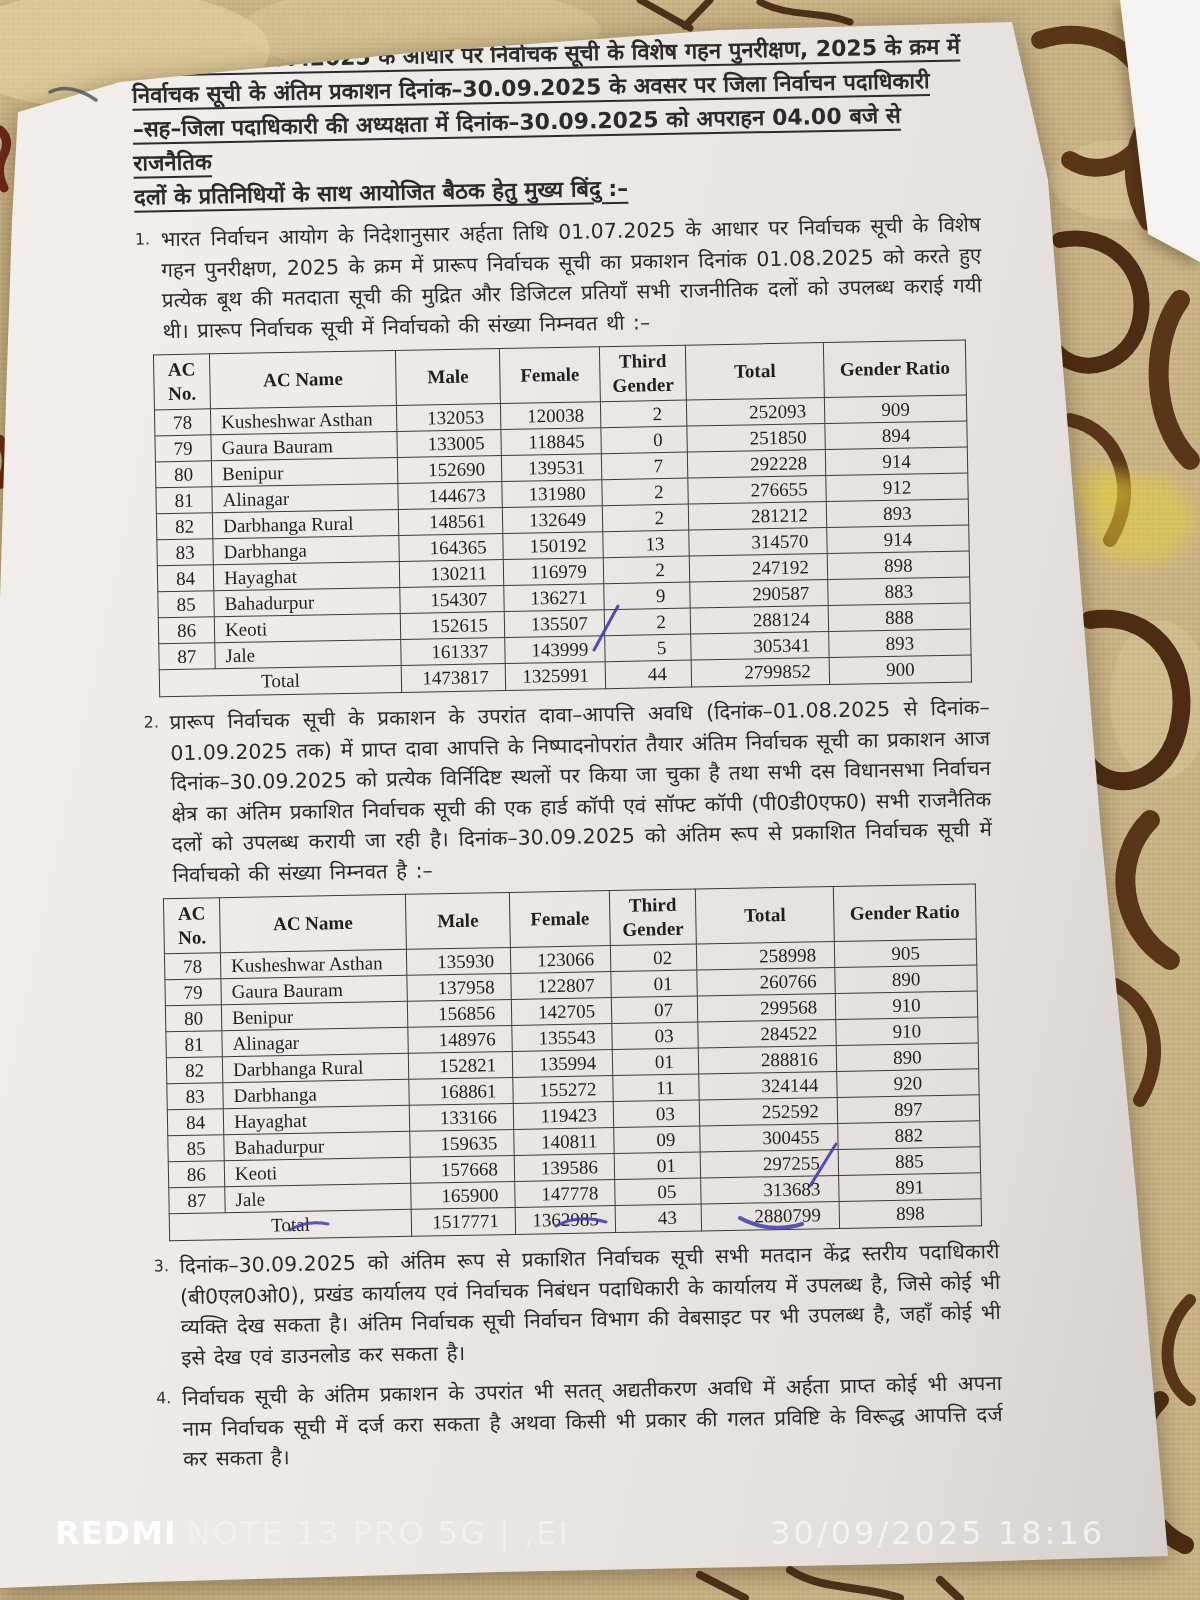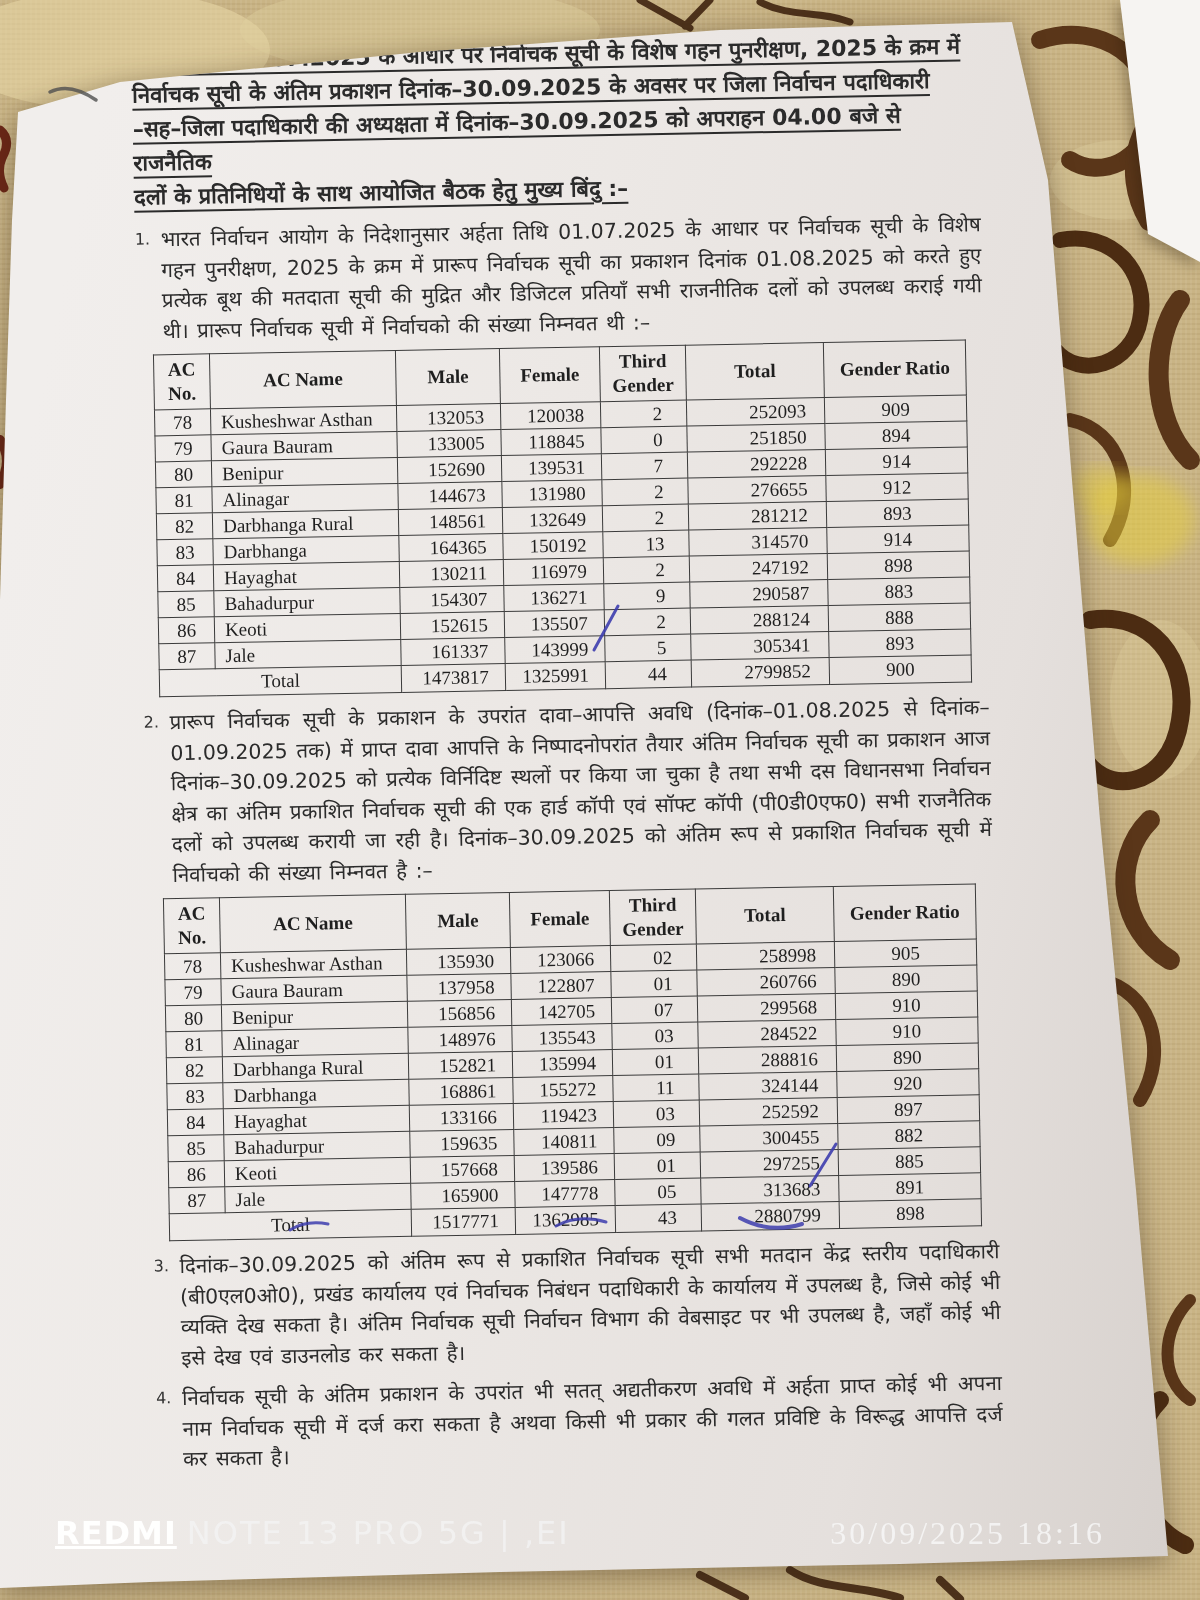--- a/index.html
+++ b/index.html
@@ -45,23 +45,23 @@
   .c2,.c3{text-align:right;padding-right:16px;}
   .c4{text-align:right;padding-right:24px;}
   .c5{text-align:right;padding-right:18px;}
   .c6{text-align:center;}
   tfoot td{line-height:24px;}
   tfoot .tl{text-align:center;}
   svg.marks{position:absolute;inset:0;pointer-events:none;}
   .wm{position:absolute;top:1514px;left:55px;right:95px;display:flex;
     justify-content:space-between;align-items:baseline;
     font-size:32px;color:rgba(250,250,250,.88);}
-  .wm .dev b{font-weight:700;color:rgba(255,255,255,.96);letter-spacing:1px;text-decoration:underline;}
+  .wm .dev b{font-weight:700;color:rgba(255,255,255,.96);letter-spacing:1px;}
   .wm .dev .rest{font-weight:400;color:rgba(243,243,243,.78);letter-spacing:2px;margin-left:10px;}
-  .wm .dt{font-weight:400;letter-spacing:3px;color:rgba(248,248,248,.82);font-family:Liberation Serif, serif;}
+  .wm .dt{font-weight:400;letter-spacing:3px;color:rgba(248,248,248,.82);}
 </style>
 </head>
 <body>
 
 <div class="weave"></div>
 
 <svg class="fabric" viewBox="0 0 1200 1600">
   <defs>
     <filter id="soft">
         <feGaussianBlur stdDeviation="9"></feGaussianBlur>

